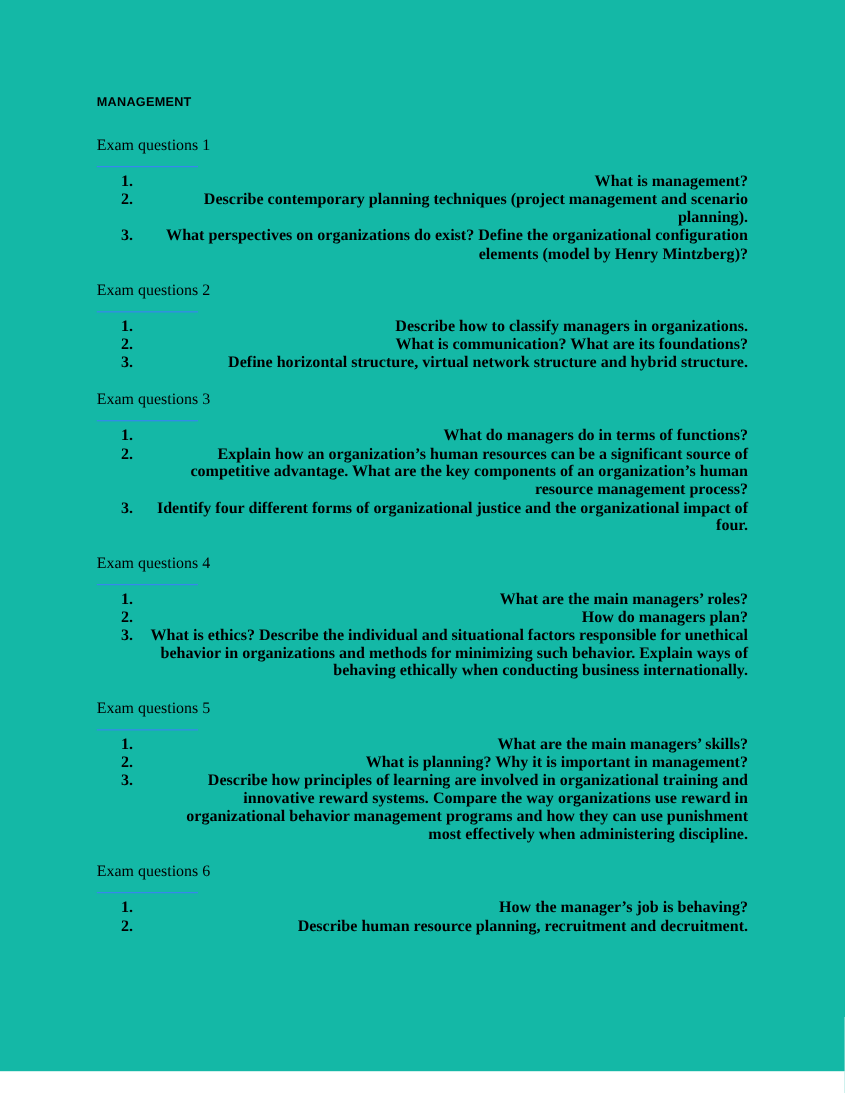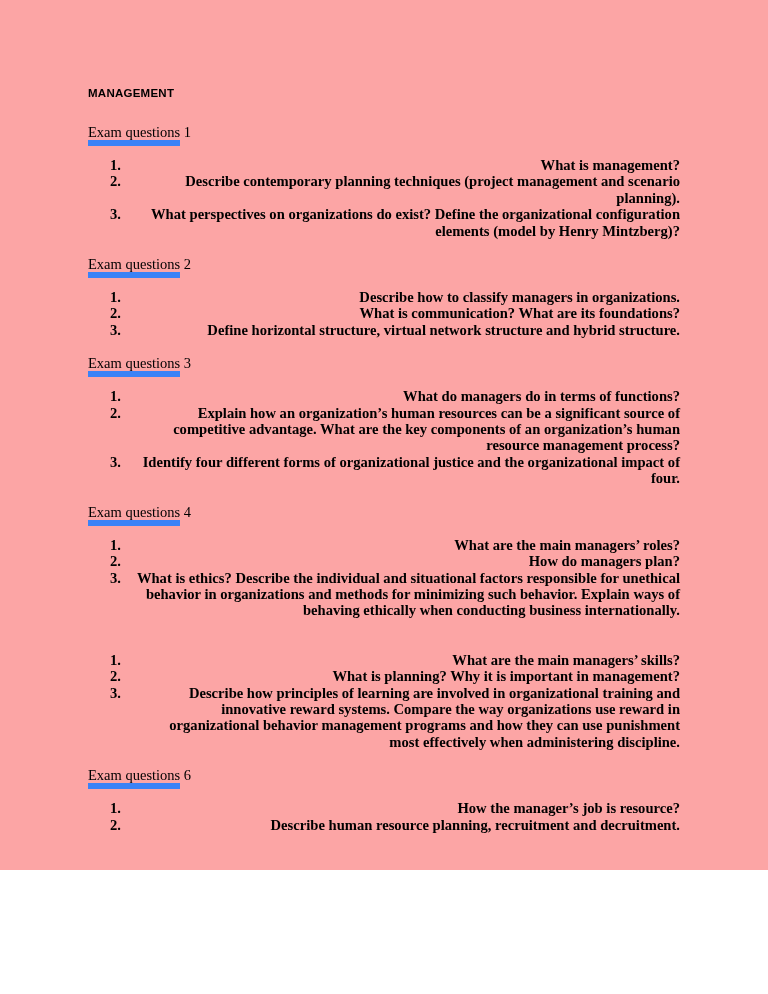--- a/index.html
+++ b/index.html
@@ -11,22 +11,22 @@
 
   body {
     font-family: "Liberation Serif", "DejaVu Serif", serif;
     color: #000000;
     -webkit-font-smoothing: antialiased;
   }
 
   .page {
     position: relative;
     width: 768px;
-    height: 870px;
-    background: #fca5a5;
+    height: 974px;
+    background: #14b8a6;
     overflow: hidden;
     box-sizing: border-box;
   }
 
   .doc-body {
     position: absolute;
     left: 88px;
     top: 86px;
     width: 592px;
   }
@@ -53,22 +53,22 @@
     font-weight: normal;
     font-size: 14.5px;
     line-height: 17px;
     color: #000;
     white-space: nowrap;
     margin: 0;
   }
 
   
   .section-heading .heading-words {
-    border-bottom: 6px solid #3b82f6;
-    padding-bottom: 0px;
+    border-bottom: 1px solid #3b82f6;
+    padding-bottom: 11px;
   }
 
   .section-heading .heading-number {
     border-bottom: none;
   }
 
   
   ol.qlist {
     list-style: none;
     margin: 0;
@@ -187,20 +187,21 @@
               <span class="qtext">How do managers plan?</span>
             </li>
             <li>
               <span class="qnum">3.</span>
               <span class="qtext">What is ethics? Describe the individual and situational factors responsible for unethical behavior in organizations and methods for minimizing such behavior. Explain ways of behaving ethically when conducting business internationally.</span>
             </li>
           </ol>
           <div class="gap-list-to-head"></div>
         </div>
         <div class="section">
+          <div class="section-heading"><span class="heading-words">Exam questions</span> <span class="heading-number">5</span></div>
           <div class="gap-head-to-list"></div>
           <ol class="qlist">
             <li>
               <span class="qnum">1.</span>
               <span class="qtext">What are the main managers’ skills?</span>
             </li>
             <li>
               <span class="qnum">2.</span>
               <span class="qtext">What is planning? Why it is important in management?</span>
             </li>
@@ -210,21 +211,21 @@
             </li>
           </ol>
           <div class="gap-list-to-head"></div>
         </div>
         <div class="section">
           <div class="section-heading"><span class="heading-words">Exam questions</span> <span class="heading-number">6</span></div>
           <div class="gap-head-to-list"></div>
           <ol class="qlist">
             <li>
               <span class="qnum">1.</span>
-              <span class="qtext">How the manager’s job is resource?</span>
+              <span class="qtext">How the manager’s job is behaving?</span>
             </li>
             <li>
               <span class="qnum">2.</span>
               <span class="qtext">Describe human resource planning, recruitment and decruitment.</span>
             </li>
           </ol>
         </div>
       </div>
 
   </div>

